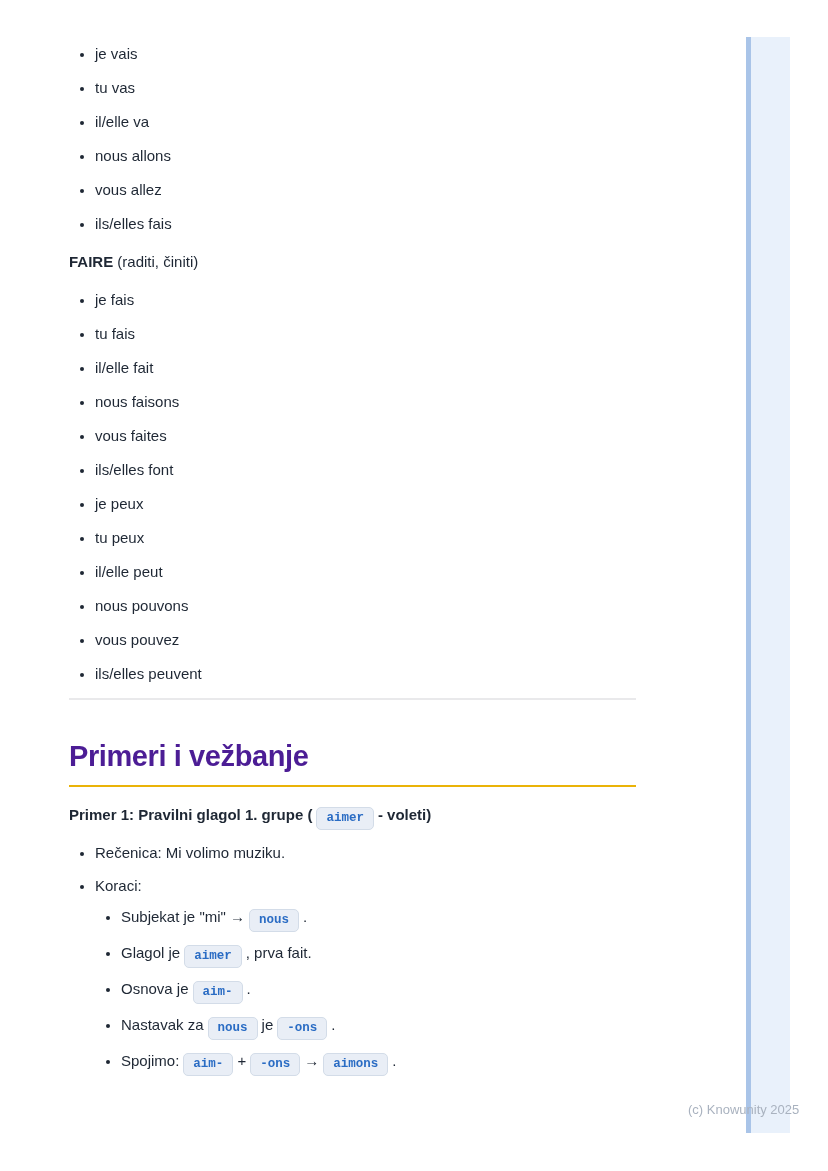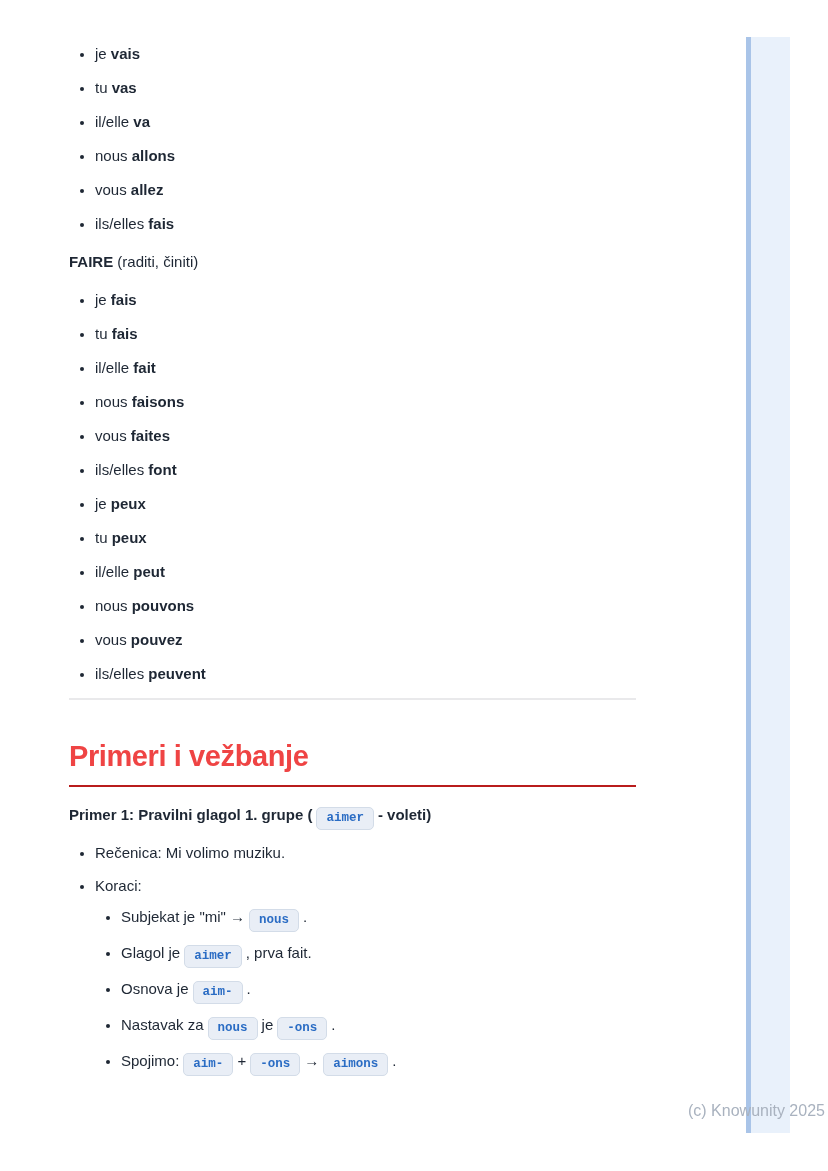--- a/index.html
+++ b/index.html
@@ -16,51 +16,51 @@
   
   .edge-panel {
     position: absolute; left: 746px; top: 37px;
     width: 44px; height: 1096px;
     background: #e9f1fb;
     border-left: 5px solid #a9c4e8;
     z-index: 1;
   }
   .watermark {
     position: absolute; left: 688px; top: 1102px;
-    font-size: 16px; color: #a9b2bf; z-index: 2;
+    font-size: 13px; color: #a9b2bf; z-index: 2;
     white-space: nowrap;
   }
 
   .content {
     position: absolute; left: 69px; top: 0;
     width: 567px; padding-top: 30px;
     font-size: 15px;
   }
 
   ul { margin: 7px 0; padding-left: 26px; list-style: disc; }
   li { margin: 14px 0; line-height: 20px; }
   li::marker { color: #1e2734; font-size: 13px; }
 
-  .verb-form { font-weight: 700; }
+  .verb-form { font-weight: 400; }
 
   p.verb-head { margin: 18px 0; line-height: 20px; }
   p.verb-head .verb-name { font-weight: 700; }
 
   hr.section-divider {
     border: none; border-top: 2px solid #e9e9eb;
     margin: 14px 0 0 0; width: 100%;
   }
 
   h2.examples-heading {
     margin: 40px 0 16px 0;
     padding-bottom: 13px;
     font-size: 29px; line-height: 32px;
     font-weight: 700; letter-spacing: -0.4px;
-    color: #ef4444;
-    border-bottom: 2px solid #b91c1c;
+    color: #4c1d95;
+    border-bottom: 2px solid #eab308;
   }
 
   p.primer-title {
     margin: 16px 0 12px 0;
     font-weight: 700; line-height: 24px;
   }
 
   .code-badge {
     display: inline-block;
     font-family: "Liberation Mono", monospace;

